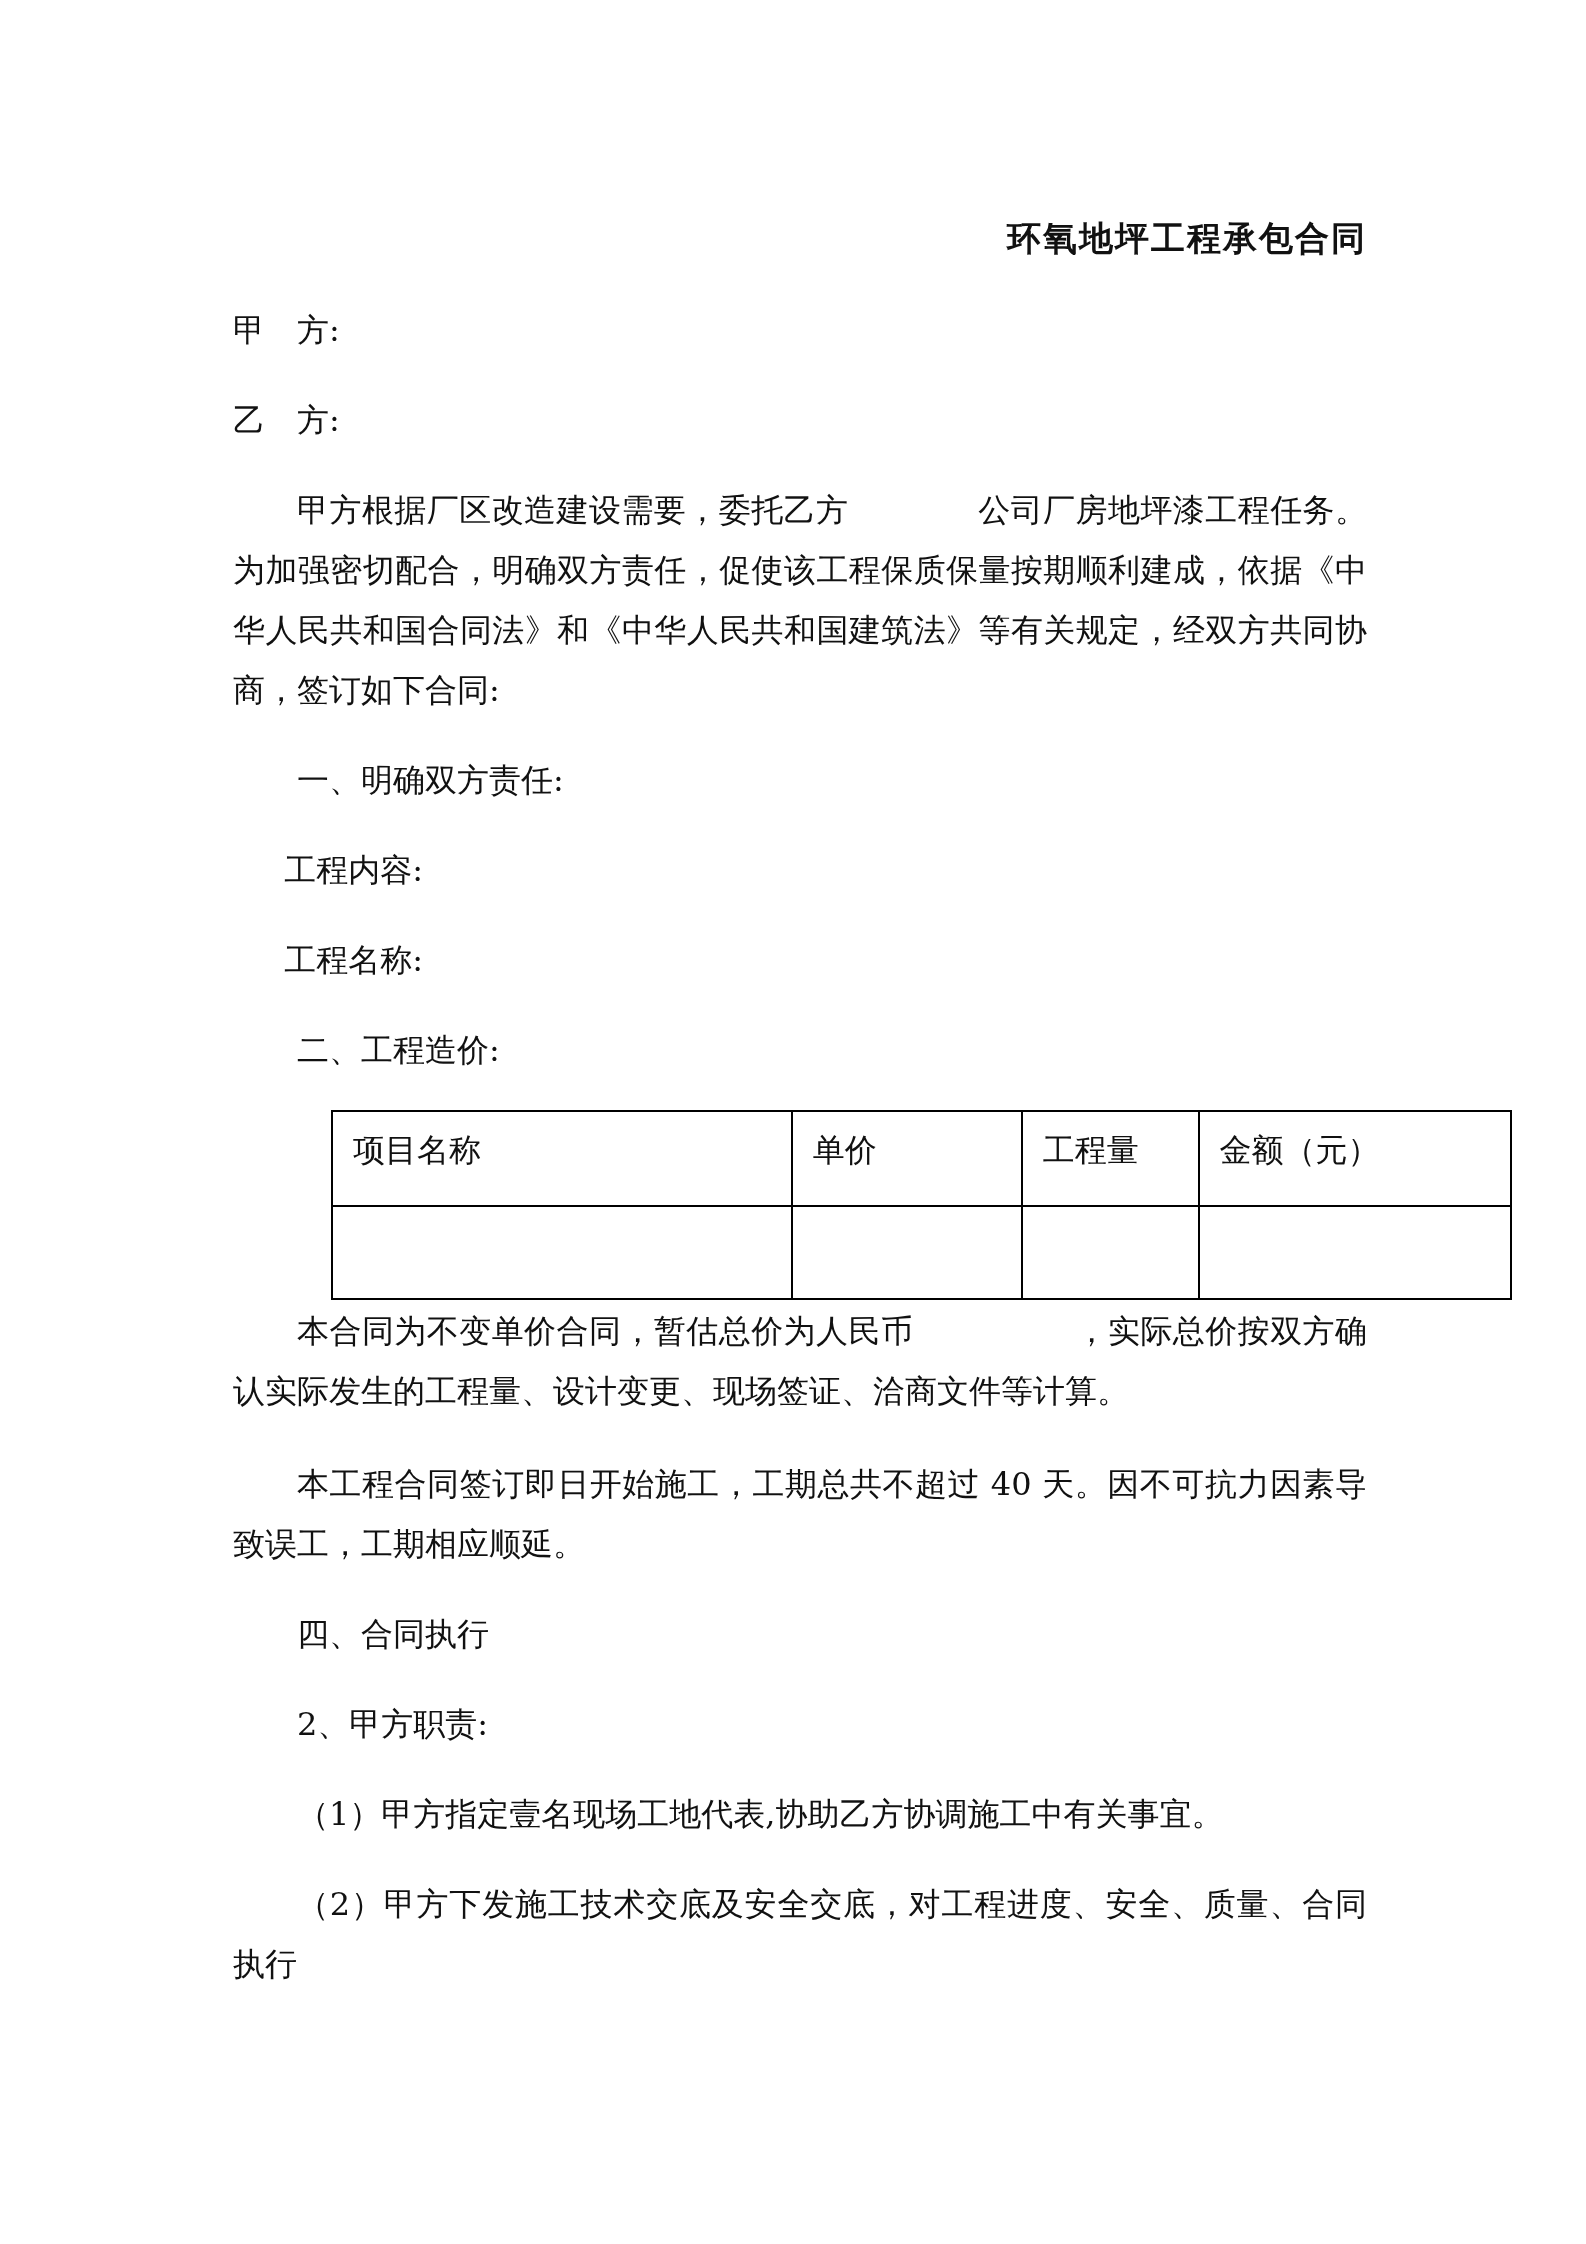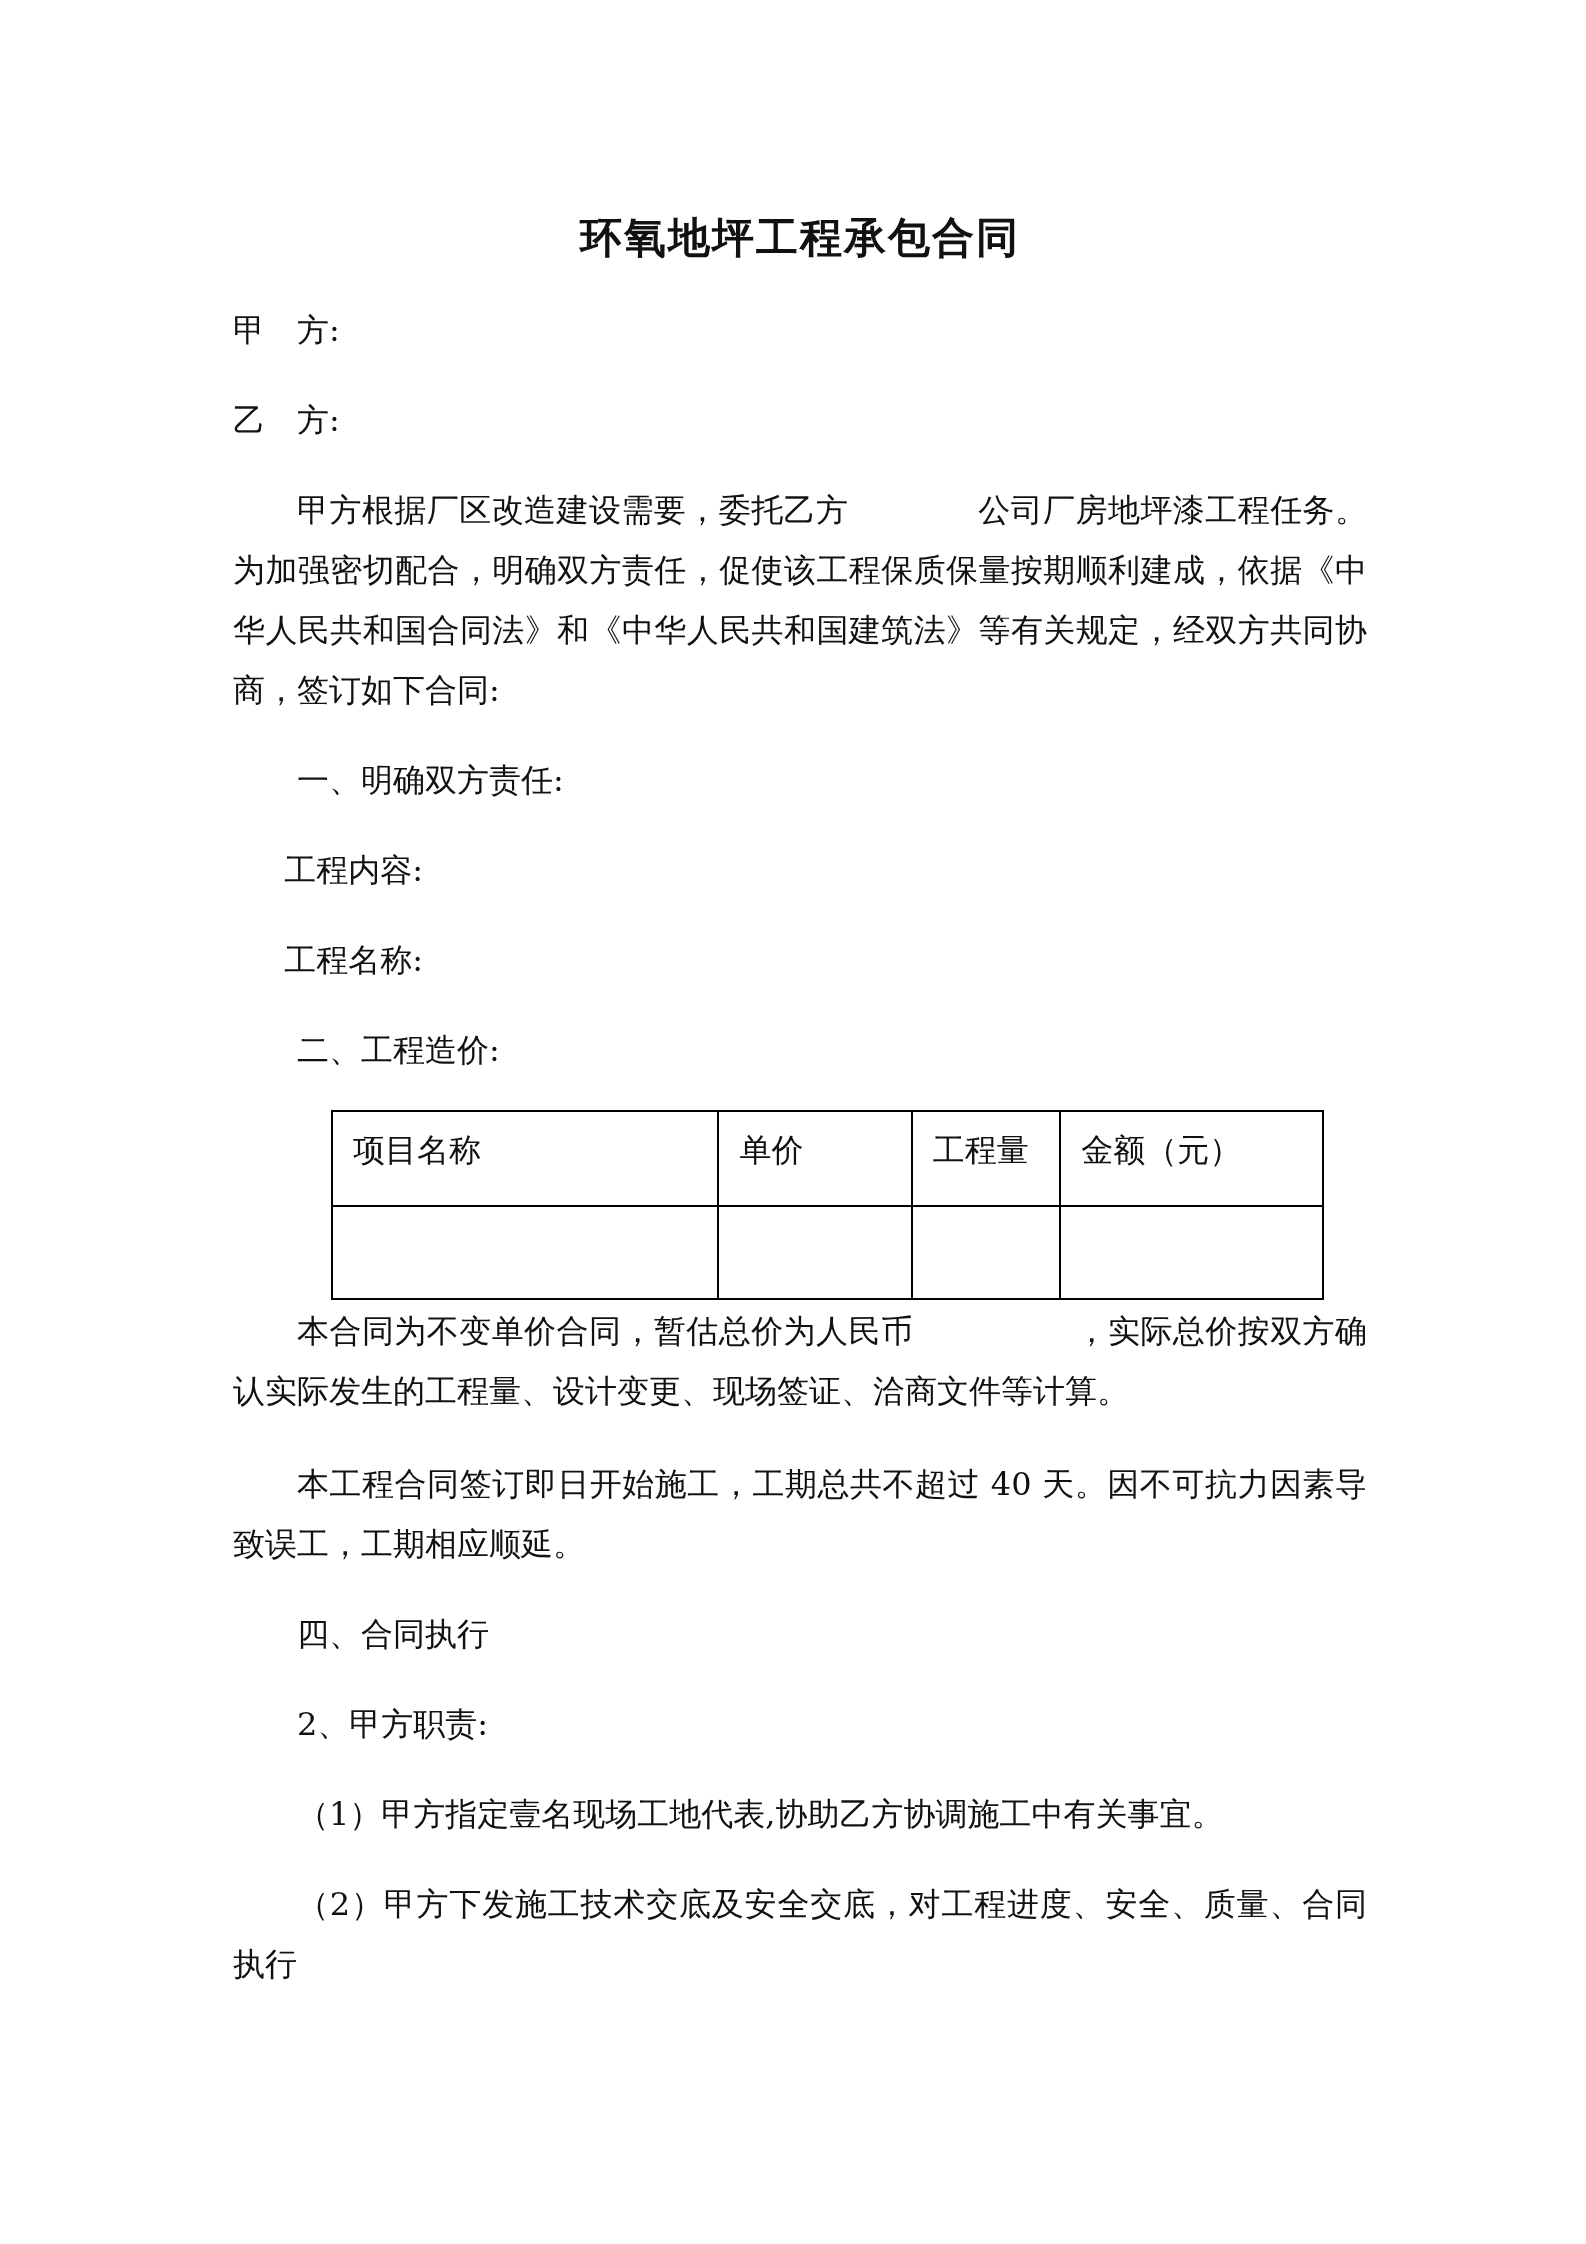--- a/index.html
+++ b/index.html
@@ -14,41 +14,41 @@
     background: #ffffff;
     color: #111111;
     font-family: "DejaVu Serif", "Liberation Serif", serif;
     font-size: 32px;
     box-sizing: border-box;
     padding: 0 219px 0 233px;
     overflow: hidden;
   }
   .doc-title {
     margin: 206px 0 15px 0;
-    font-size: 42px;
+    font-size: 34px;
     font-weight: bold;
     line-height: 64px;
-    text-align: center;
+    text-align: right;
     letter-spacing: 2px;
   }
   p.line {
     margin: 30px 0 0 0;
     line-height: 60px;
     text-align: justify;
   }
   p.after-table {
     margin-top: 4px;
     font-family: Liberation Mono, monospace;
   }
   .indent-2 { text-indent: 2em; }
   .indent-16 { text-indent: 1.6em; }
   table.cost-table {
     border-collapse: collapse;
     table-layout: fixed;
-    width: 993px;
+    width: 1181px;
     margin: 30px 0 0 98px;
   }
   table.cost-table td {
     border: 2px solid #000000;
     vertical-align: top;
     padding: 8px 8px 8px 20px;
     font-size: 32px;
     line-height: 60px;
     overflow: hidden;
   }

